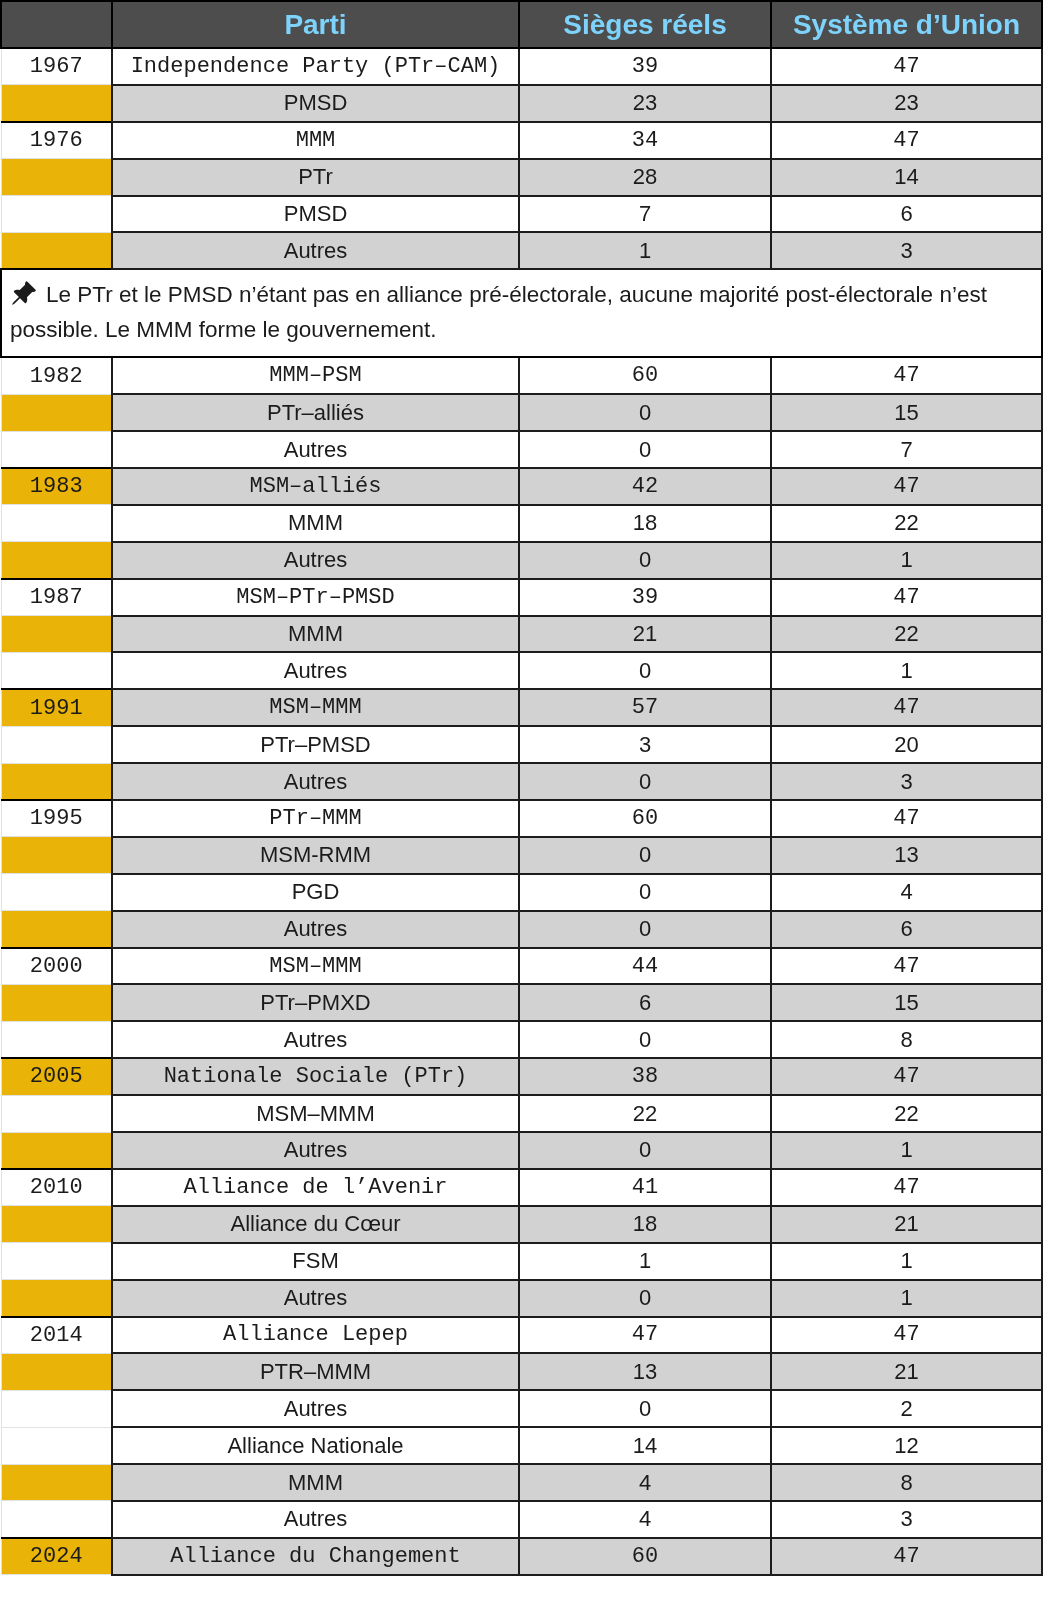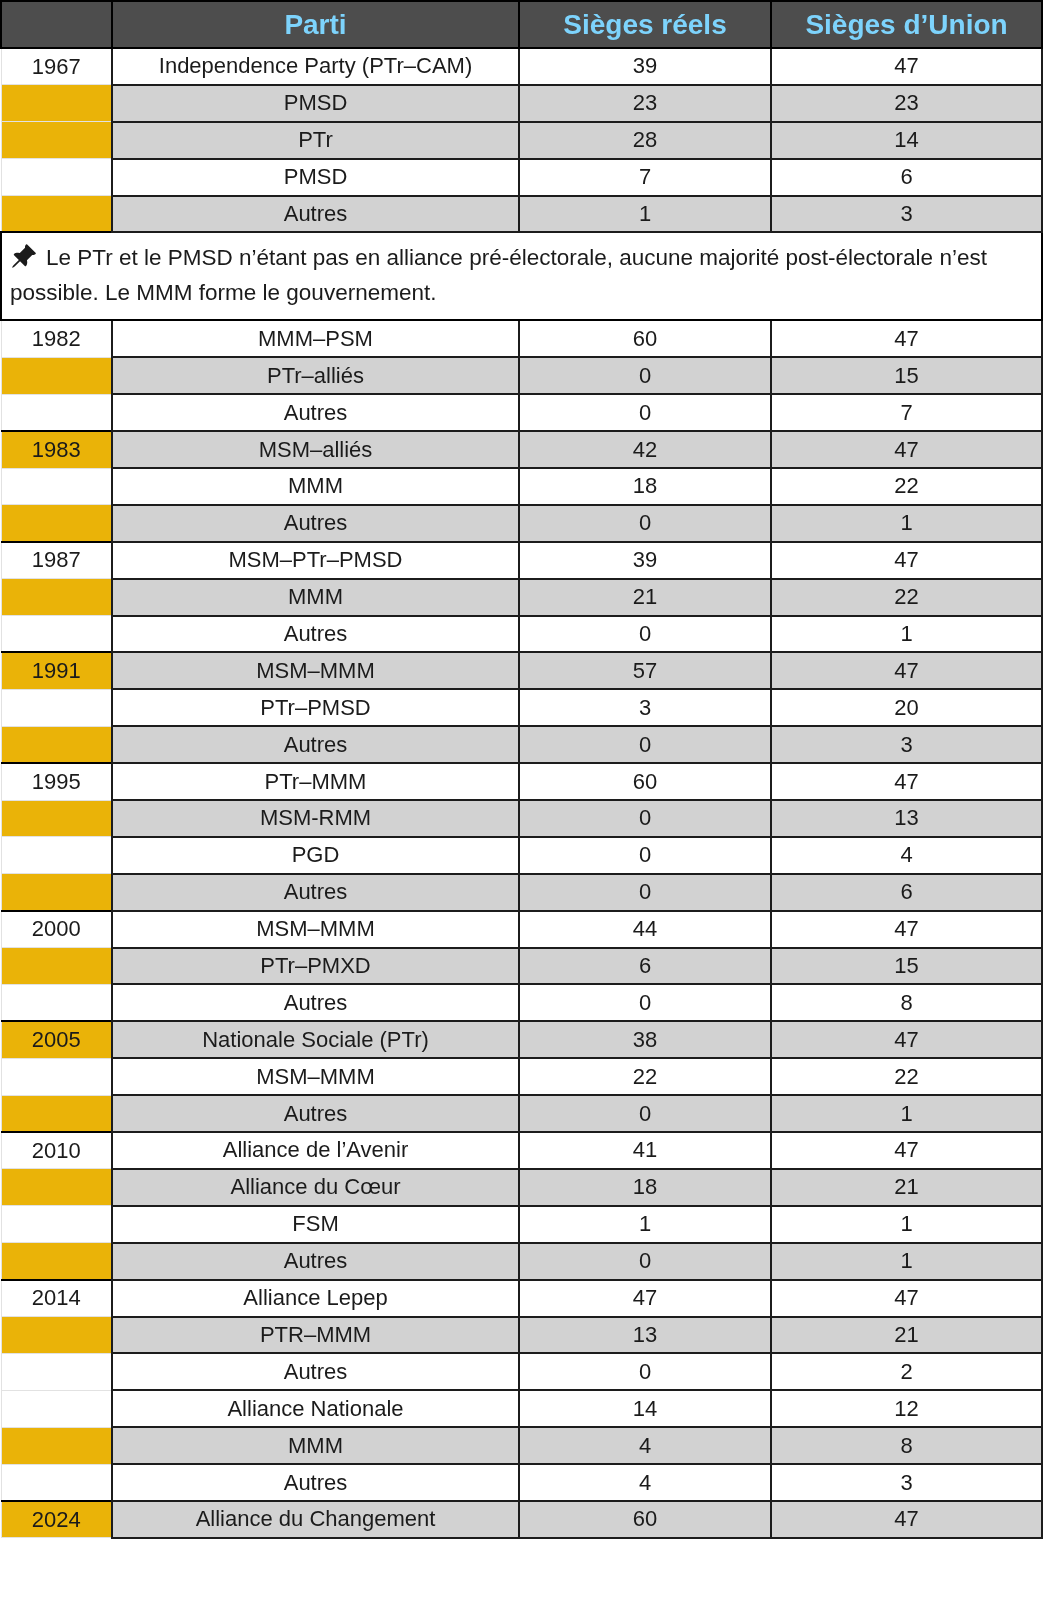--- a/index.html
+++ b/index.html
@@ -40,20 +40,21 @@
     border: 2px solid #1c1c1c;
     color: #1b1b1b;
   }
   td.year {
     border: 1px solid #e2e2e2;
     border-right: 2px solid #1c1c1c;
     background: #ffffff;
   }
   tr.group-start td {
     border-top: 2.5px solid #000000;
+    font-family: Liberation Mono, monospace;
   }
   tr.shade td {
     background: #d2d2d2;
   }
   tr.shade td.year {
     background: #eab308;
   }
   tr.note-row td {
     border: 2.5px solid #000000;
     background: #ffffff;
@@ -76,35 +77,41 @@
     <col style="width:111px">
     <col style="width:407px">
     <col style="width:252px">
     <col style="width:271px">
   </colgroup>
   <thead>
     <tr>
       <th></th>
       <th>Parti</th>
       <th>Sièges réels</th>
-      <th>Sièges d’Union</th>
+      <th>Système d’Union</th>
     </tr>
   </thead>
   <tbody>
       <tr class="group-start">
         <td class="year">1967</td>
         <td>Independence Party (PTr–CAM)</td>
         <td>39</td>
         <td>47</td>
       </tr>
       <tr class="shade">
         <td class="year"></td>
         <td>PMSD</td>
         <td>23</td>
         <td>23</td>
+      </tr>
+      <tr class="group-start">
+        <td class="year">1976</td>
+        <td>MMM</td>
+        <td>34</td>
+        <td>47</td>
       </tr>
       <tr class="shade">
         <td class="year"></td>
         <td>PTr</td>
         <td>28</td>
         <td>14</td>
       </tr>
       <tr class="">
         <td class="year"></td>
         <td>PMSD</td>

